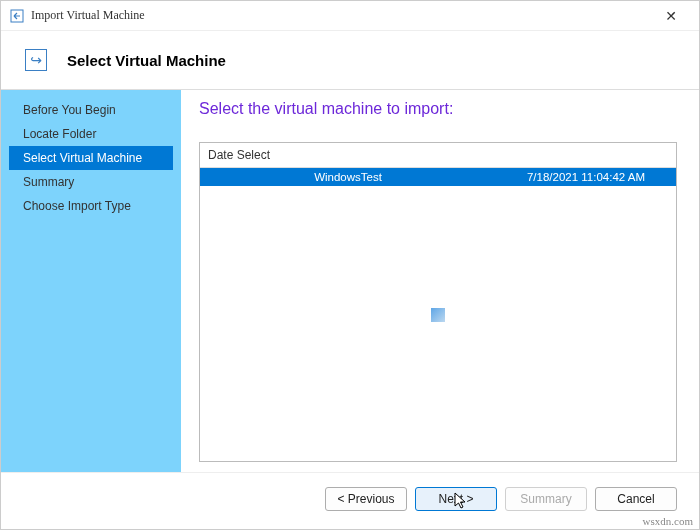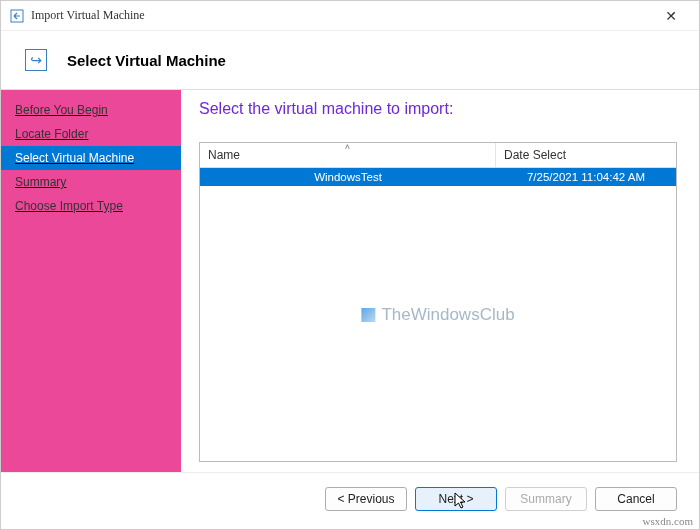--- a/index.html
+++ b/index.html
@@ -77,23 +77,22 @@
       font-weight: bold;
       color: #000;
     }
     .body {
       flex: 1;
       display: flex;
       border-top: 1px solid #ddd;
     }
     .sidebar {
       width: 180px;
-      background: #ec4899;
-      padding: 8px 0;
-      text-decoration: underline;
+      background: #7dd3fc;
+      padding: 8px 8px;
     }
     .sidebar-item {
       padding: 3px 14px;
       font-size: 12px;
       color: #333;
       cursor: pointer;
       line-height: 18px;
     }
     .sidebar-item.active {
       background: #0078d4;
@@ -263,34 +262,29 @@
       <div class="sidebar-item active">Select Virtual Machine</div>
       <div class="sidebar-item">Summary</div>
       <div class="sidebar-item">Choose Import Type</div>
     </div>
 
     <div class="main">
       <div class="instruction">Select the virtual machine to import:</div>
 
       <div class="table-wrap">
         <div class="table-header">
-          <div class="th th-name">
-            <span>Name</span>
-            <span class="sort-caret">˄</span>
-          </div>
           <div class="th th-date">Date Select</div>
         </div>
         <div class="table-body">
           <div class="row">
             <div class="cell cell-name">WindowsTest</div>
-            <div class="cell cell-date">7/25/2021 11:04:42 AM</div>
+            <div class="cell cell-date">7/18/2021 11:04:42 AM</div>
           </div>
           <div class="watermark">
             <span class="wm-square"></span>
-            <span>TheWindowsClub</span>
           </div>
         </div>
       </div>
     </div>
 
   </div>
 
   <div class="footer">
     <button class="btn">&lt; Previous</button>
     <button class="btn primary">Next &gt;</button>

